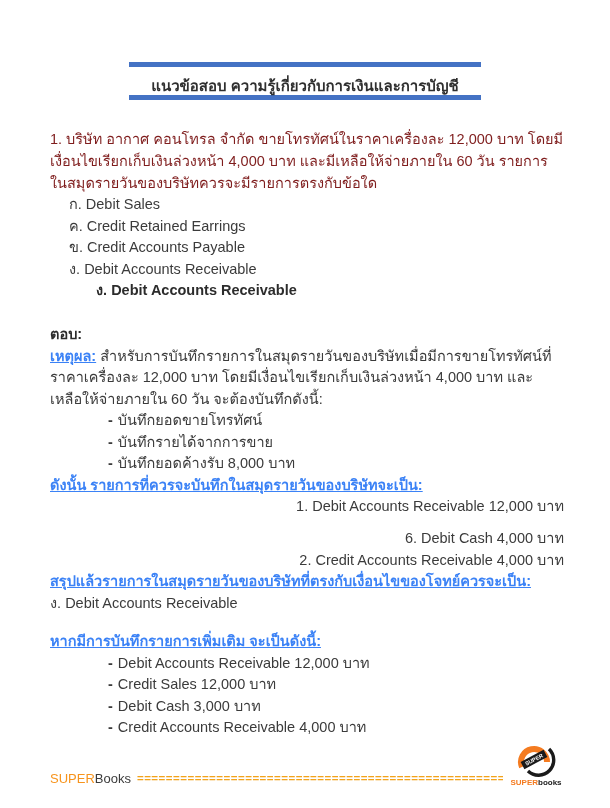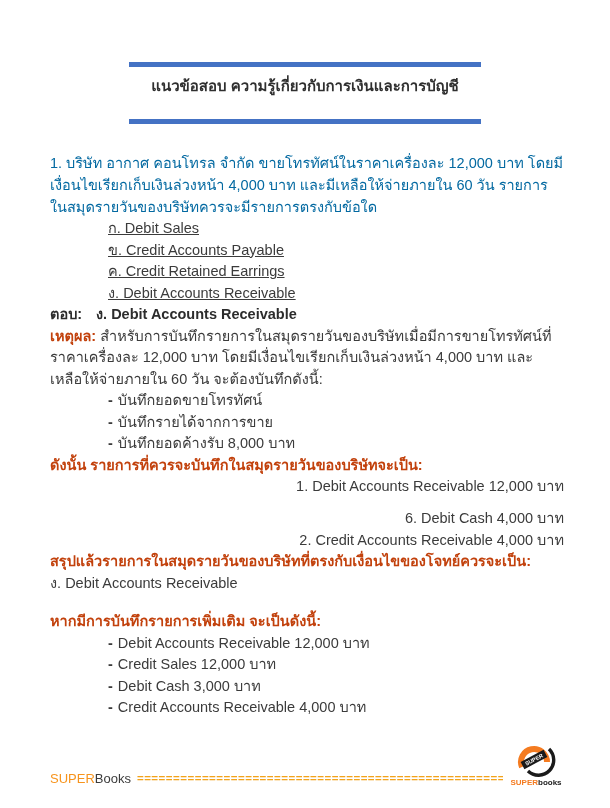--- a/index.html
+++ b/index.html
@@ -13,43 +13,43 @@
     overflow: hidden;
   }
   .page { position: absolute; inset: 0; background: #ffffff; }
 
   
   .doc-header {
     width: 352px;
     margin: 62px auto 0 auto;
     border-top: 5px solid #4472C4;
     border-bottom: 5px solid #4472C4;
-    padding: 9px 4px 24px 4px;
+    padding: 9px 4px 0 4px;
     text-align: center;
   }
   .doc-header h1 {
     font-size: 15px;
     font-weight: 700;
     color: #2f2f2f;
     line-height: 19px;
   }
 
   
   .content {
     margin: 28px 46px 0 50px;
     font-size: 14.5px;
     line-height: 22px;
   }
-  .q-text { color: #0369a1; }
-  .options { margin-left: 58px; text-decoration: underline; }
+  .q-text { color: #7f1d1d; }
+  .options { margin-left: 19px; }
   .options .opt { line-height: 21.5px; }
   .answer-line { display: flex; font-weight: 700; color: #2c2c2c; line-height: 21.5px; }
-  .answer-line .ans-label { width: 46px; }
+  .answer-line .ans-label { width: 46px; margin-top: 44px; }
   .reason p { line-height: 21.5px; }
-  .bold { font-weight: 700; color: #c2410c; }
+  .bold { font-weight: 700; color: #3b82f6; text-decoration: underline; }
   .bullets { margin-left: 58px; }
   .bullets .bullet { line-height: 21.5px; }
   .bullets .dash { font-weight: 700; margin-right: 5px; }
   .entries { margin-left: 62px; }
   .entries .entry { line-height: 21.75px; text-align: right; }
   .spacer-sm { height: 10px; }
   .spacer-md { height: 17px; }
 
   
   .footer {
@@ -105,22 +105,22 @@
   <div class="doc-header">
     <h1>แนวข้อสอบ ความรู้เกี่ยวกับการเงินและการบัญชี</h1>
   </div>
 
   <div class="content">
 
     <p class="q-text">1. บริษัท อากาศ คอนโทรล จำกัด ขายโทรทัศน์ในราคาเครื่องละ 12,000 บาท โดยมีเงื่อนไขเรียกเก็บเงินล่วงหน้า 4,000 บาท และมีเหลือให้จ่ายภายใน 60 วัน รายการในสมุดรายวันของบริษัทควรจะมีรายการตรงกับข้อใด</p>
 
     <div class="options">
       <div class="opt">ก. Debit Sales</div>
+      <div class="opt">ค. Credit Retained Earrings</div>
       <div class="opt">ข. Credit Accounts Payable</div>
-      <div class="opt">ค. Credit Retained Earrings</div>
       <div class="opt">ง. Debit Accounts Receivable</div>
     </div>
 
     <div class="answer-line">
       <span class="ans-label">ตอบ:</span>
       <span>ง. Debit Accounts Receivable</span>
     </div>
 
     <div class="reason">
       <p><span class="bold">เหตุผล:</span> <span>สำหรับการบันทึกรายการในสมุดรายวันของบริษัทเมื่อมีการขายโทรทัศน์ที่ราคาเครื่องละ  12,000 บาท โดยมีเงื่อนไขเรียกเก็บเงินล่วงหน้า 4,000 บาท และเหลือให้จ่ายภายใน 60 วัน จะต้องบันทึกดังนี้:</span></p>

